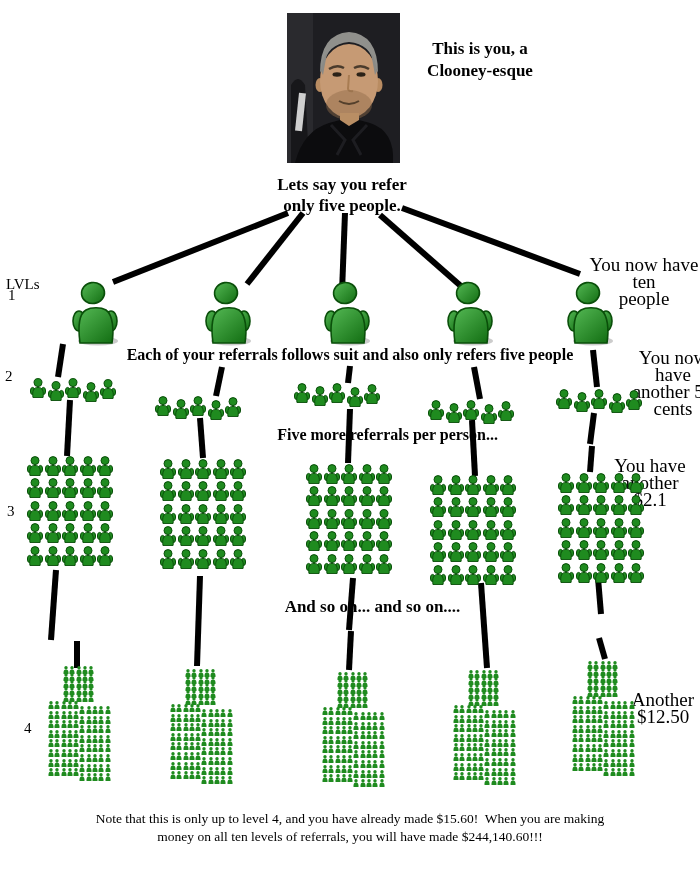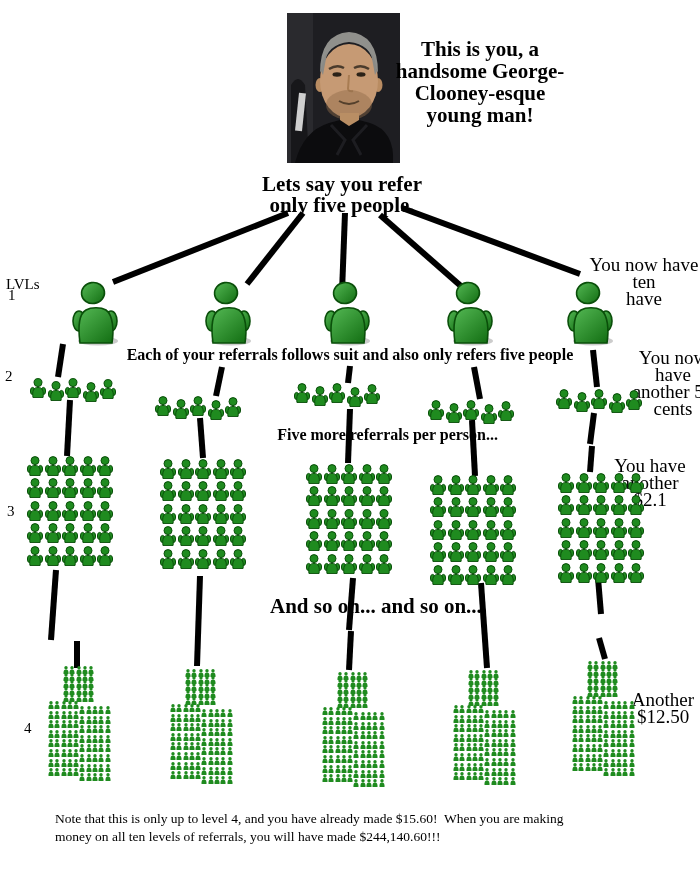--- a/index.html
+++ b/index.html
@@ -1,25 +1,25 @@
 <!DOCTYPE html>
 <html style="--green: #1f8b1f; --green-dark: #0a4f0a; --green-light: #54b854; --green-deep: #177317; --line: #000000; --bg: #ffffff;"><head>
 <meta charset="utf-8">
 <style>
   html,body{margin:0;padding:0;background:#fff;}
   .canvas{position:relative;width:700px;height:873px;background:var(--bg,#fff);overflow:hidden;
           font-family:"Liberation Serif","DejaVu Serif",serif;color:#000;}
   .abs{position:absolute;}
   .lines-svg{position:absolute;left:0;top:0;width:700px;height:873px;pointer-events:none;}
   .ln{stroke:var(--line,#000);stroke-width:6;stroke-linecap:butt;}
-  .cap{font-weight:bold;font-size:21px;line-height:21px;text-align:center;}
+  .cap{font-weight:bold;font-size:17px;line-height:21px;text-align:center;}
   .cap-nowrap{white-space:nowrap;font-size:16px;}
   .ann{font-size:19px;line-height:17px;text-align:center;}
   .lvl{font-size:15px;}
-  .note{font-size:13.5px;line-height:17.5px;text-align:left;}
+  .note{font-size:13.5px;line-height:17.5px;text-align:center;}
   .note div{white-space:pre;}
   .photo{width:113px;height:150px;}
   
   .pg{fill:url(#pgrad);stroke:var(--green-dark);stroke-width:1.6;}
   .shadow{fill:#9a9a9a;opacity:.5;}
   .pf{fill:var(--green);stroke:var(--green-dark);stroke-width:1;}
   .pt{fill:var(--green);}
   .gs1{stop-color:var(--green-light);}
   .gs2{stop-color:var(--green-deep);}
   .l1-slot{position:absolute;top:280px;width:50px;height:66px;}
@@ -100,23 +100,21 @@
       <path d="M52 88 Q62 94 72 88" stroke="#54402c" stroke-width="2" fill="none"></path>
       <rect x="53" y="100" width="19" height="15" fill="#b98e64"></rect>
       <path d="M8 150 Q16 118 42 110 L53 107 L62 113 L72 107 L83 110 Q108 118 106 150 Z" fill="#0c0c0e"></path>
       <path d="M44 112 L58 127 L50 142" stroke="#1d1d21" stroke-width="3" fill="none"></path>
       <path d="M80 112 L66 127 L74 142" stroke="#1d1d21" stroke-width="3" fill="none"></path>
     </svg>
   </div>
 
   <div class="abs cap" style="left:390px;top:38px;width:180px;line-height:22px;">
     <div>This is you, a</div>
-    <div>handsome George-</div>
     <div>Clooney-esque</div>
-    <div>young man!</div>
   </div>
 
   <div class="abs cap" style="left:252px;top:174px;width:180px;">
     <div>Lets say you refer</div>
     <div>only five people.</div>
   </div>
 
   <div class="abs cap cap-nowrap" style="left:100px;top:344px;width:500px;">Each of your referrals follows suit and also only refers five people</div>
 
   <div class="abs cap cap-nowrap" style="left:198px;top:424px;width:300px;text-align:right;">Five more referrals per person...</div>
@@ -124,21 +122,21 @@
   <div class="abs cap" style="left:270px;top:596px;width:205px;white-space:nowrap;">And so on... and so on....</div>
 
   <div class="abs lvl" style="left:6px;top:230px;margin-top:46px;">LVLs</div>
   <div class="abs lvl" style="left:8px;top:287px;">1</div>
   <div class="abs lvl" style="left:5px;top:368px;">2</div>
   <div class="abs lvl" style="left:7px;top:503px;">3</div>
   <div class="abs lvl" style="left:24px;top:720px;">4</div>
 
   <div class="abs ann" style="left:588px;top:256px;width:112px;">
     <div>You now have ten</div>
-    <div>have</div>
+    <div>people</div>
   </div>
   <div class="abs ann" style="left:622px;top:349px;width:102px;">
     <div>You now have</div>
     <div>another 50 cents</div>
   </div>
   <div class="abs ann" style="left:606px;top:437px;width:88px;margin-top:20px;">
     <div>You have</div>
     <div>another $2.1</div>
   </div>
   <div class="abs ann" style="left:631px;top:691px;width:64px;">

